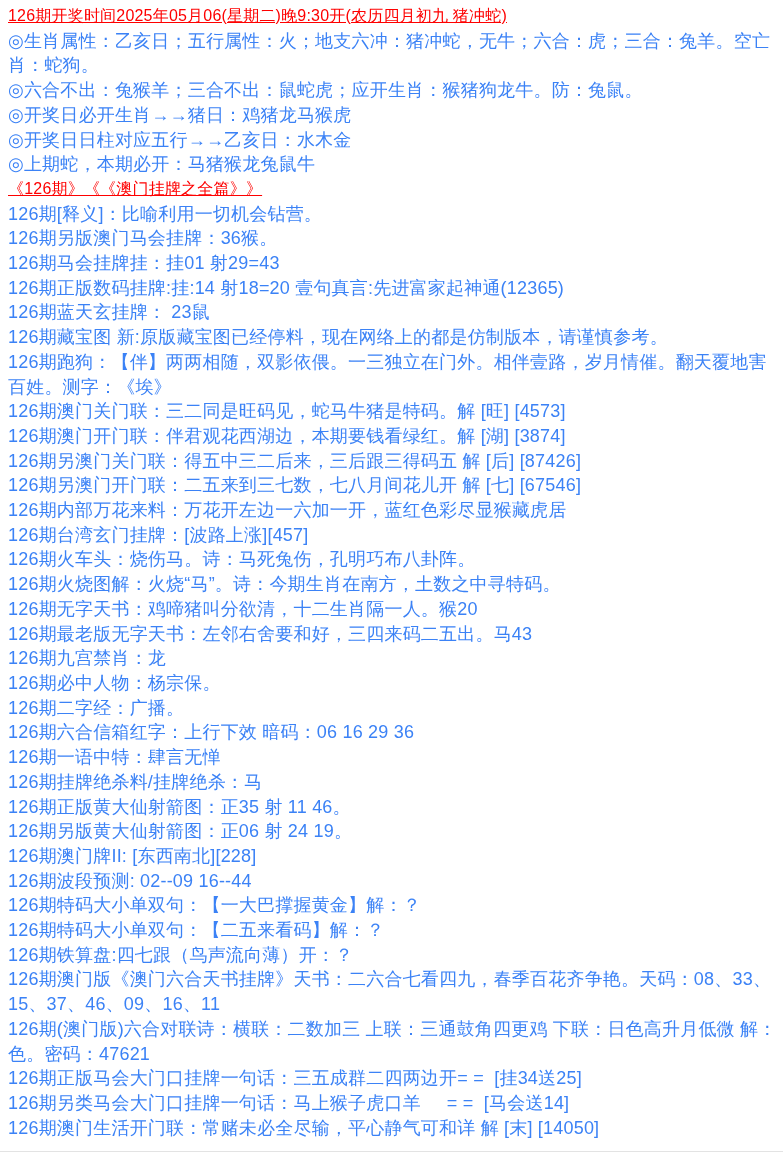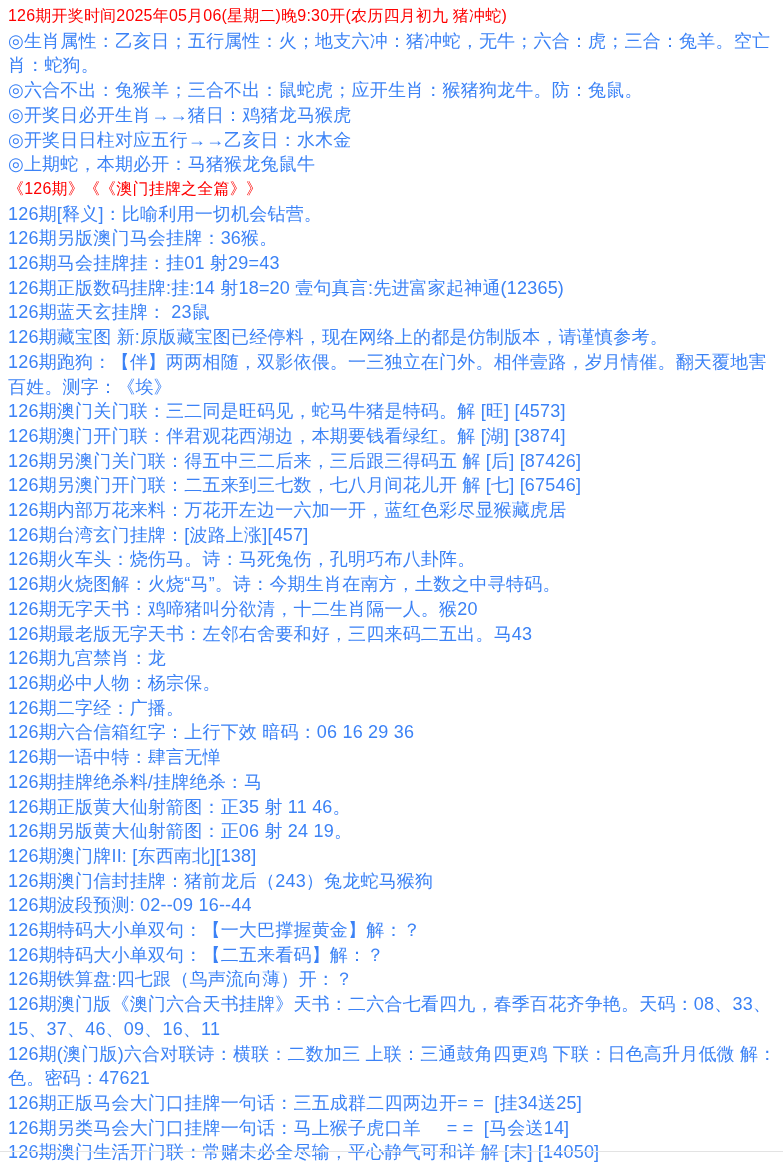--- a/index.html
+++ b/index.html
@@ -22,20 +22,21 @@
     font-size: 18px;
     line-height: 24.7px;
     color: #3b82f6;
     white-space: pre-wrap;
     overflow: hidden;
     letter-spacing: 0.2px;
   }
   .line.red {
     color: #fe0000;
     font-size: 16px;
+    text-decoration: underline;
   }
   .bottom-divider {
     position: absolute;
     left: 0;
     bottom: 13px;
     width: 783px;
     border-top: 1px solid #e3e3e3;
   }
 </style>
 </head>
@@ -68,22 +69,21 @@
       <div class="line">126期无字天书：鸡啼猪叫分欲清，十二生肖隔一人。猴20</div>
       <div class="line">126期最老版无字天书：左邻右舍要和好，三四来码二五出。马43</div>
       <div class="line">126期九宫禁肖：龙</div>
       <div class="line">126期必中人物：杨宗保。</div>
       <div class="line">126期二字经：广播。</div>
       <div class="line">126期六合信箱红字：上行下效 暗码：06 16 29 36</div>
       <div class="line">126期一语中特：肆言无惮</div>
       <div class="line">126期挂牌绝杀料/挂牌绝杀：马</div>
       <div class="line">126期正版黄大仙射箭图：正35 射 11 46。</div>
       <div class="line">126期另版黄大仙射箭图：正06 射 24 19。</div>
-      <div class="line">126期澳门牌II: [东西南北][138]</div>
-      <div class="line">126期澳门信封挂牌：猪前龙后（243）兔龙蛇马猴狗</div>
+      <div class="line">126期澳门牌II: [东西南北][228]</div>
       <div class="line">126期波段预测: 02--09 16--44</div>
       <div class="line">126期特码大小单双句：【一大巴撑握黄金】解：？</div>
       <div class="line">126期特码大小单双句：【二五来看码】解：？</div>
       <div class="line">126期铁算盘:四七跟（鸟声流向薄）开：？</div>
       <div class="line">126期澳门版《澳门六合天书挂牌》天书：二六合七看四九，春季百花齐争艳。天码：08、33、15、37、46、09、16、11</div>
       <div class="line">126期(澳门版)六合对联诗：横联：二数加三 上联：三通鼓角四更鸡 下联：日色高升月低微 解：色。密码：47621</div>
       <div class="line">126期正版马会大门口挂牌一句话：三五成群二四两边开= =  [挂34送25]</div>
       <div class="line">126期另类马会大门口挂牌一句话：马上猴子虎口羊     = =  [马会送14]</div>
       <div class="line">126期澳门生活开门联：常赌未必全尽输，平心静气可和详 解 [末] [14050]</div>
     </div>

